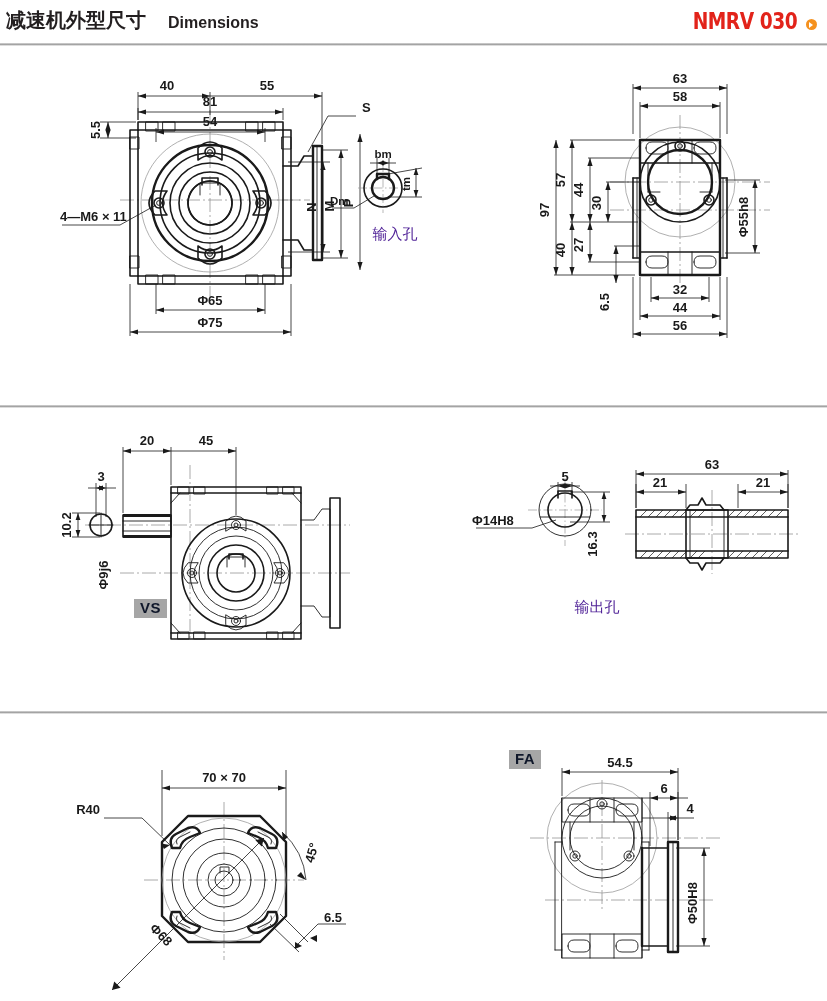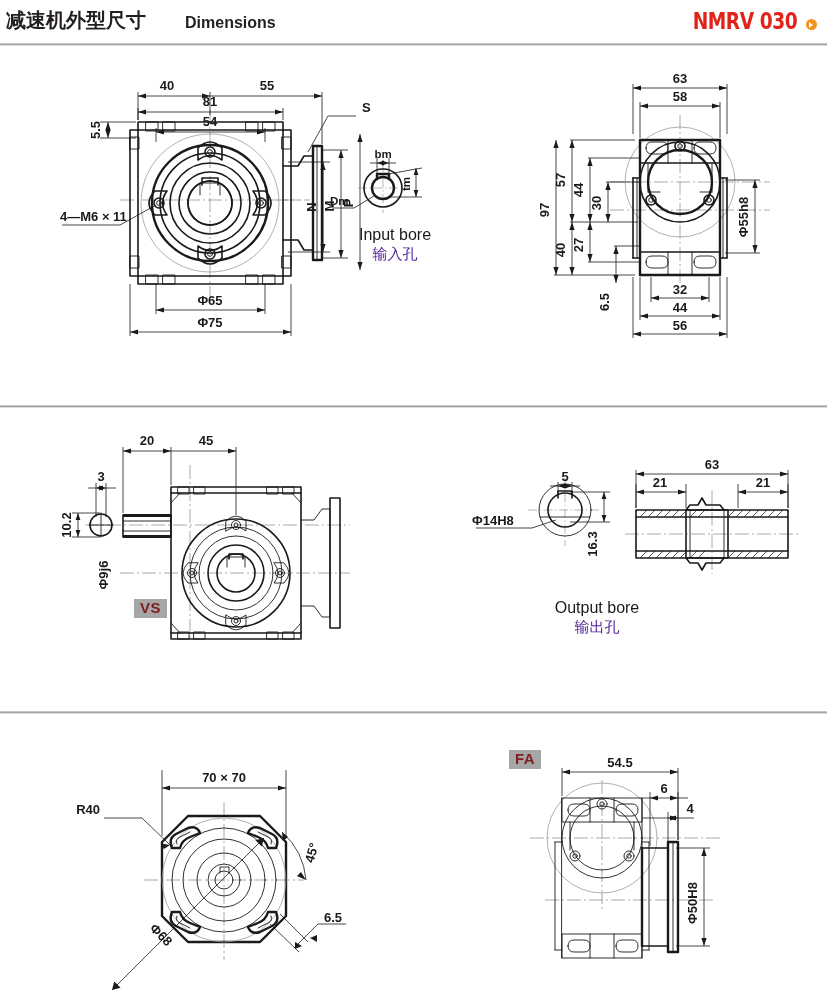--- a/index.html
+++ b/index.html
@@ -14,21 +14,21 @@
     position:absolute;left:0;top:0;width:827px;height:46px;
   }
   .hdr-title-cn{
     position:absolute;left:6px;top:8px;
     font-size:20px;font-weight:bold;letter-spacing:0px;
     color:#231f20;line-height:24px;white-space:nowrap;
   }
   .hdr-title-en{
     position:absolute;left:168px;top:13px;
     font-size:16px;font-weight:bold;color:#231f20;
-    line-height:20px;white-space:nowrap;margin-left:17px;
+    line-height:20px;white-space:nowrap;
   }
   .hdr-model{
     position:absolute;right:30px;top:8px;
     font-size:23px;font-weight:bold;color:#e2231a;
     letter-spacing:-0.5px;line-height:26px;
     transform:scaleX(0.9);transform-origin:right center;
     white-space:nowrap;font-family:"DejaVu Sans Condensed","Liberation Sans",sans-serif;
   }
   .hdr-bullet{
     position:absolute;right:10px;top:19px;width:11px;height:11px;
@@ -68,21 +68,21 @@
   .dim-s{font-family:"Liberation Sans","DejaVu Sans",sans-serif;
        font-size:11.5px;font-weight:bold;fill:#1a1a1a;}
 
   
   .caption{position:absolute;text-align:center;line-height:1.25;}
   .caption .en{font-size:16px;color:#1a1a1a;white-space:nowrap;}
   .caption .cn{font-size:15px;color:#4c1d95;white-space:nowrap;}
 
   
   .badge{
-    position:absolute;background:#a6a6a6;color:#7f1d1d;
+    position:absolute;background:#a6a6a6;color:#0f172a;
     font-weight:bold;font-size:15px;letter-spacing:0.5px;
     padding:2px 6px 3px 6px;line-height:14px;
   }
 </style>
 </head>
 <body>
 
 <div class="header">
   <div class="hdr-title-cn">减速机外型尺寸</div>
   <div class="hdr-title-en">Dimensions</div>
@@ -251,21 +251,20 @@
   <line class="ln-d" x1="86" y1="18" x2="86" y2="47"></line>
   <path class="solidblk" d="M86 18 l-2.4 7 l4.8 0 Z"></path>
   <path class="solidblk" d="M86 47 l-2.4 -7 l4.8 0 Z"></path>
   <text class="dim-s" x="80" y="34" text-anchor="middle" transform="rotate(-90 80 34)">tm</text>
 
   <path class="ln-d" d="M44 46 L24 58 L2 58"></path>
   <text class="dim-s" x="0" y="55">Dm</text>
 </svg>
 </div>
 <div class="caption" style="left:310px;top:225px;width:170px;">
-  <div class="en">Input bore</div>
   <div class="cn">输入孔</div>
 </div>
 
 <div class="panel" style="left:520px;top:70px;">
 <svg width="300" height="290" viewBox="0 0 300 290">
 
   <line class="ln-x" x1="90" y1="140" x2="250" y2="140"></line>
   <line class="ln-x" x1="160" y1="45" x2="160" y2="215"></line>
   <line class="ln-x" x1="90" y1="112" x2="250" y2="112"></line>
 
@@ -505,21 +504,20 @@
   <line class="ln-d" x1="134" y1="22" x2="134" y2="52"></line>
   <path class="solidblk" d="M134 22 l-2.4 7 l4.8 0 Z"></path>
   <path class="solidblk" d="M134 52 l-2.4 -7 l4.8 0 Z"></path>
   <text class="dim" x="127" y="74" text-anchor="middle" transform="rotate(-90 127 74)">16.3</text>
 
   <path class="ln-d" d="M86 50 L62 58 L6 58"></path>
   <text class="dim" x="2" y="55">Φ14H8</text>
 </svg>
 </div>
 <div class="caption" style="left:512px;top:598px;width:170px;">
-  <div class="en">Output bore</div>
   <div class="cn">输出孔</div>
 </div>
 
 <div class="panel" style="left:620px;top:462px;">
 <svg width="190" height="125" viewBox="0 0 190 125">
   <line class="ln-x" x1="5" y1="72" x2="180" y2="72"></line>
   <line class="ln-x" x1="92" y1="28" x2="92" y2="112"></line>
 
   <rect class="ln" x="16" y="48" width="152" height="48" fill="#fff"></rect>
   <line class="ln" x1="16" y1="55" x2="168" y2="55"></line>

